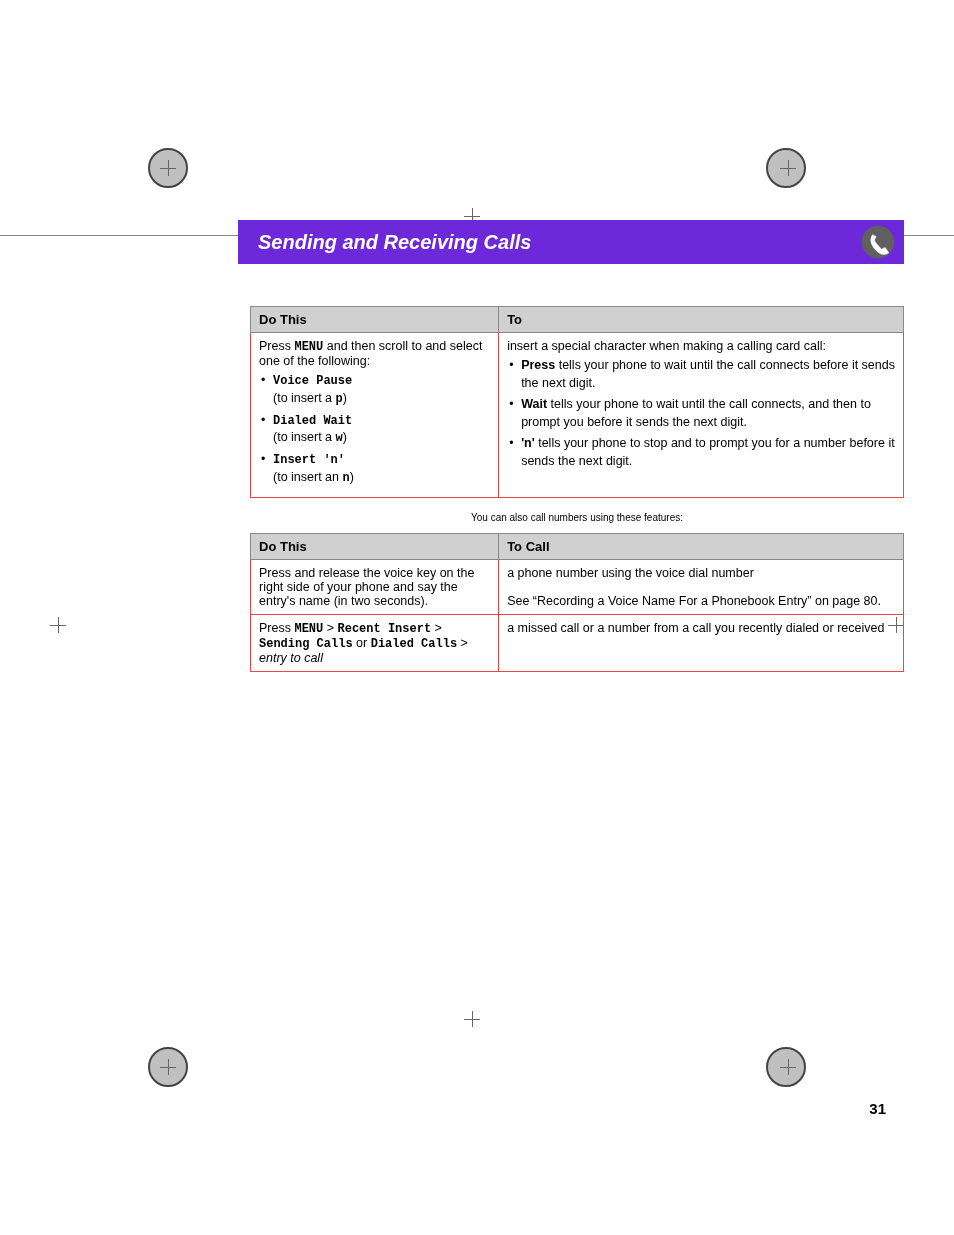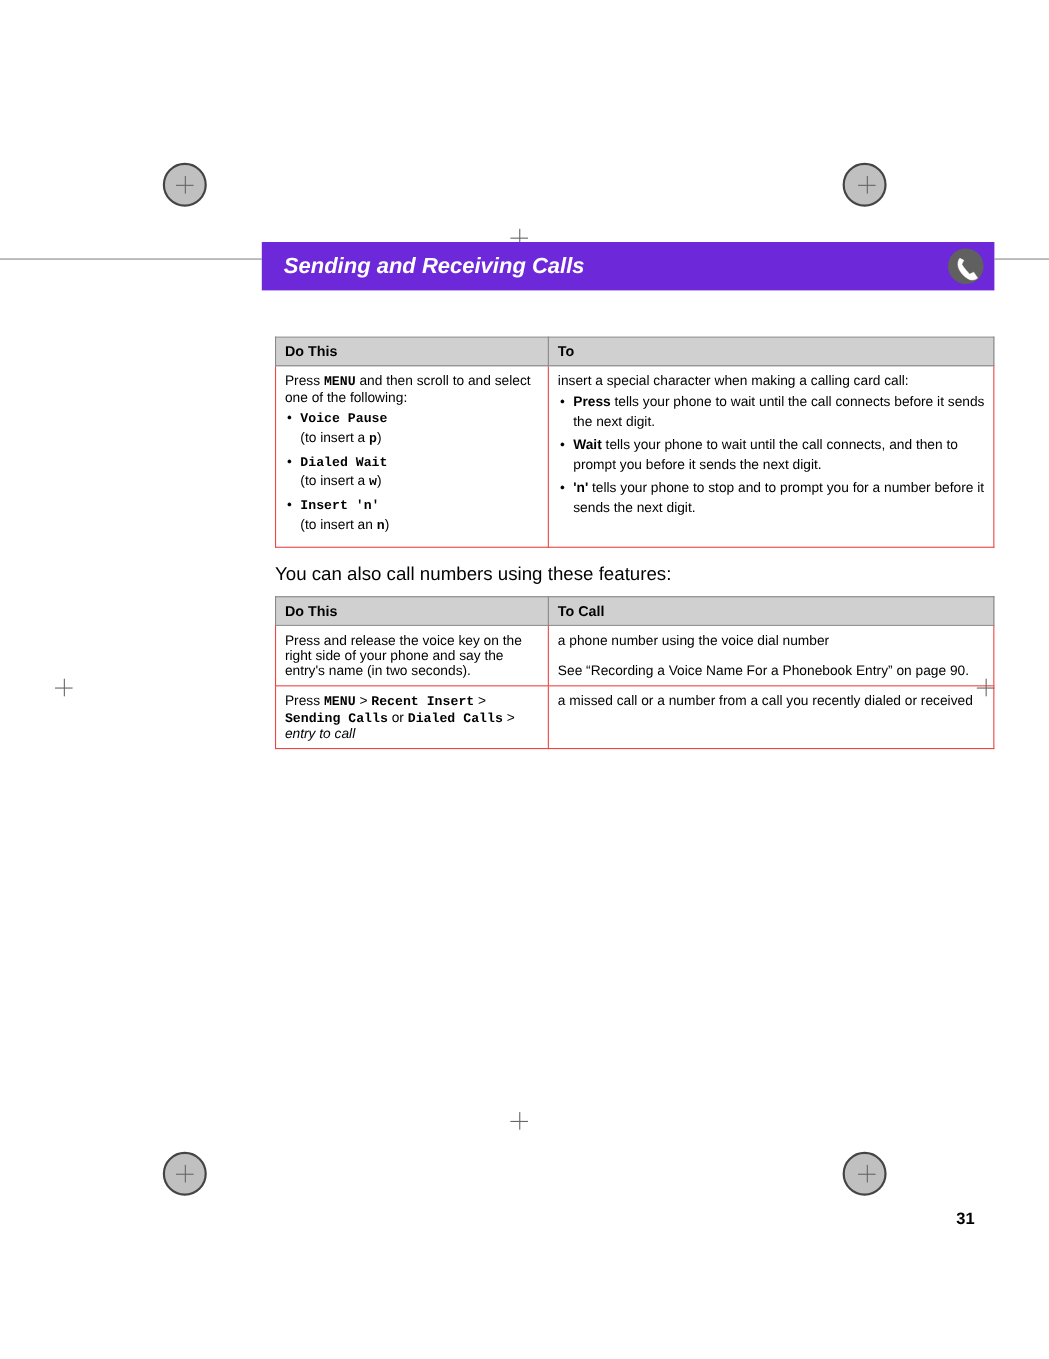--- a/index.html
+++ b/index.html
@@ -92,22 +92,23 @@
     }
 
     .mono {
       font-family: 'Courier New', monospace;
       font-weight: bold;
       font-size: 12px;
     }
     b { font-weight: bold; }
 
     .between-text {
-      font-size: 17px;
+      font-size: 10px;
       margin: 6px 0 10px 0;
+      text-align: center;
     }
 
     
     .page-number {
       position: absolute;
       bottom: 118px;
       right: 68px;
       font-size: 15px;
       font-weight: bold;
     }
@@ -211,21 +212,21 @@
         <th class="col-right">To Call</th>
       </tr>
     </thead>
     <tbody>
       <tr>
         <td>
           <span>Press and release the voice key on the right side of your phone and say the entry's name (in two seconds).</span>
         </td>
         <td>
           <span>a phone number using the voice dial number</span><br><br>
-          <span>See “Recording a Voice Name For a Phonebook Entry” on page 90.</span>
+          <span>See “Recording a Voice Name For a Phonebook Entry” on page 80.</span>
         </td>
       </tr>
       <tr>
         <td>
           <span>Press <span class="mono">MENU</span> &gt; <span class="mono">Recent Insert</span> &gt; <span class="mono">Sending Calls</span> or <span class="mono">Dialed Calls</span> &gt; <i>entry to call</i></span>
         </td>
         <td>
           <span>a missed call or a number from a call you recently dialed or received</span>
         </td>
       </tr>

